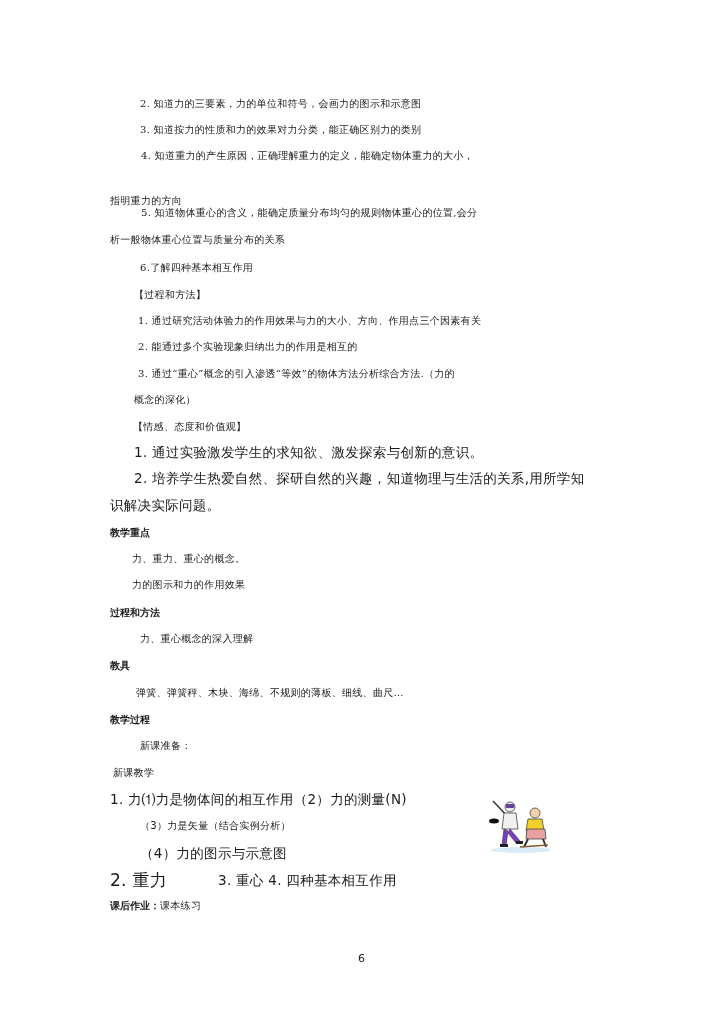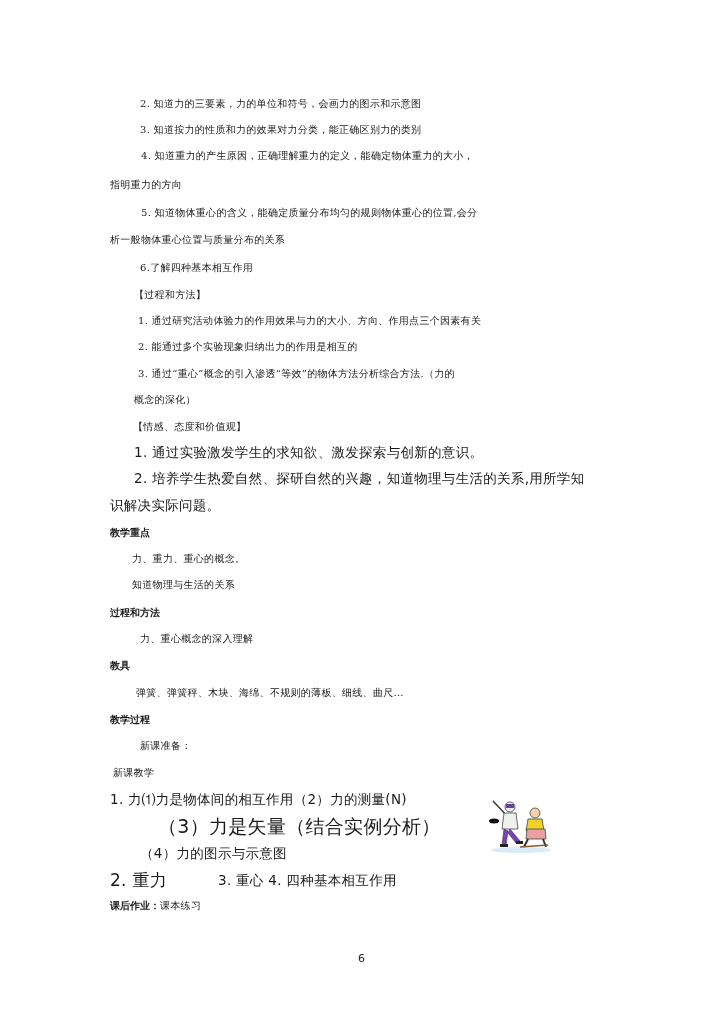--- a/index.html
+++ b/index.html
@@ -47,51 +47,51 @@
     }
   </style>
 </head>
 <body>
 
 <div>
 
   <div class="line" style="left:140px;top:95px;">2. 知道力的三要素，力的单位和符号，会画力的图示和示意图</div>
   <div class="line" style="left:140px;top:121px;">3. 知道按力的性质和力的效果对力分类，能正确区别力的类别</div>
   <div class="line" style="left:141px;top:147px;">4. 知道重力的产生原因，正确理解重力的定义，能确定物体重力的大小，</div>
-  <div class="line" style="left:110px;top:176px;">指明重力的方向</div>
+  <div class="line" style="left:110px;top:192px;">指明重力的方向</div>
   <div class="line" style="left:141px;top:204px;">5. 知道物体重心的含义，能确定质量分布均匀的规则物体重心的位置,会分</div>
   <div class="line" style="left:110px;top:231px;">析一般物体重心位置与质量分布的关系</div>
   <div class="line" style="left:140px;top:259px;text-align:center;">6.了解四种基本相互作用</div>
 
   <div class="line" style="left:134px;top:286px;">【过程和方法】</div>
   <div class="line" style="left:138px;top:312px;">1. 通过研究活动体验力的作用效果与力的大小、方向、作用点三个因素有关</div>
   <div class="line" style="left:138px;top:338px;">2. 能通过多个实验现象归纳出力的作用是相互的</div>
   <div class="line" style="left:138px;top:365px;">3. 通过“重心”概念的引入渗透“等效”的物体方法分析综合方法.（力的</div>
   <div class="line" style="left:134px;top:391px;">概念的深化）</div>
 
   <div class="line" style="left:133px;top:418px;">【情感、态度和价值观】</div>
   <div class="line sans" style="left:134px;top:443px;font-size:13.5px;">1. 通过实验激发学生的求知欲、激发探索与创新的意识。</div>
   <div class="line sans" style="left:134px;top:469px;font-size:13.5px;">2. 培养学生热爱自然、探研自然的兴趣，知道物理与生活的关系,用所学知</div>
   <div class="line sans" style="left:110px;top:496px;font-size:13.5px;">识解决实际问题。</div>
 
   <div class="line bold" style="left:110px;top:524px;">教学重点</div>
   <div class="line" style="left:132px;top:550px;">力、重力、重心的概念。</div>
-  <div class="line" style="left:132px;top:576px;">知道物理与生活的关系</div>
+  <div class="line" style="left:132px;top:576px;">力的图示和力的作用效果</div>
 
   <div class="line bold" style="left:110px;top:604px;">过程和方法</div>
   <div class="line" style="left:140px;top:630px;">力、重心概念的深入理解</div>
 
   <div class="line bold" style="left:110px;top:657px;">教具</div>
   <div class="line" style="left:136px;top:684px;">弹簧、弹簧秤、木块、海绵、不规则的薄板、细线、曲尺…</div>
 
   <div class="line bold" style="left:110px;top:711px;">教学过程</div>
   <div class="line" style="left:110px;top:737px;margin-left:30px;">新课准备：</div>
   <div class="line" style="left:113px;top:764px;">新课教学</div>
   <div class="line sans" style="left:110px;top:790px;font-size:13.5px;">1. 力⑴力是物体间的相互作用（2）力的测量(N)</div>
-  <div class="line sans" style="left:140px;top:817px;font-size:19px;margin-left:18px;">（3）力是矢量（结合实例分析）</div>
+  <div class="line sans" style="left:140px;top:817px;font-size:10px;">（3）力是矢量（结合实例分析）</div>
   <div class="line sans" style="left:140px;top:844px;font-size:13.5px;">（4）力的图示与示意图</div>
   <div class="line sans" style="left:110px;top:871px;font-size:17px;text-align:center;">2. 重力</div>
   <div class="line sans" style="left:218px;top:871px;font-size:13.5px;">3. 重心 4. 四种基本相互作用</div>
 
   <div class="line" style="left:110px;top:897px;">
     <span class="bold">课后作业：</span><span class="sans">课本练习</span>
   </div>
 
   <svg class="clipart" viewBox="0 0 66 60">
 

